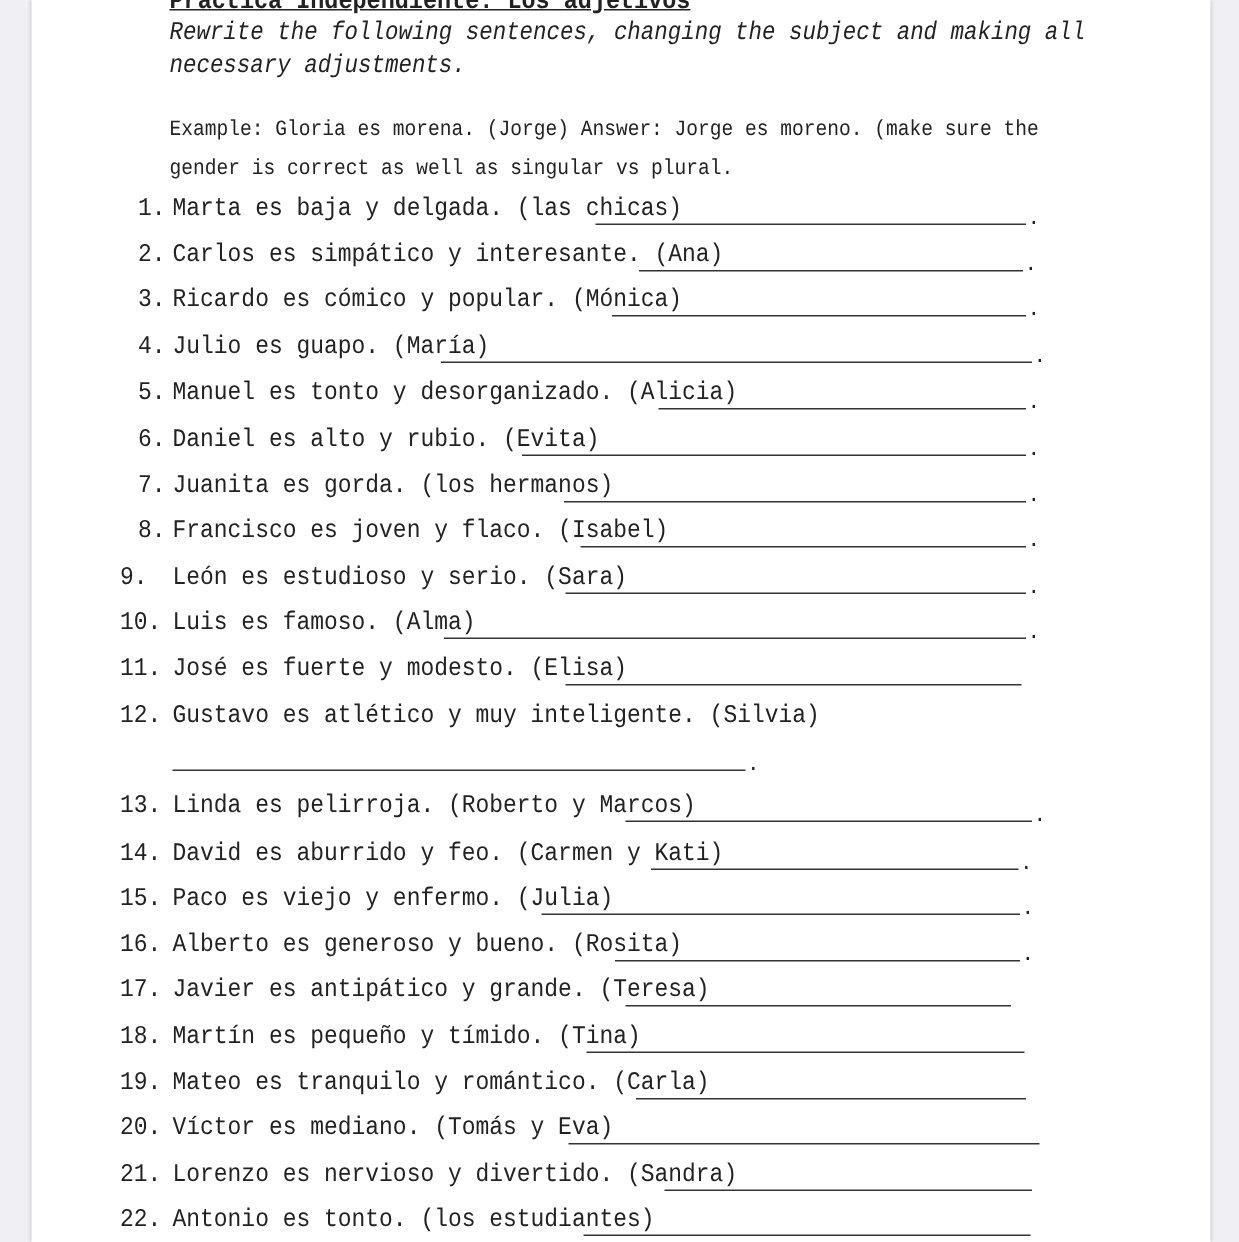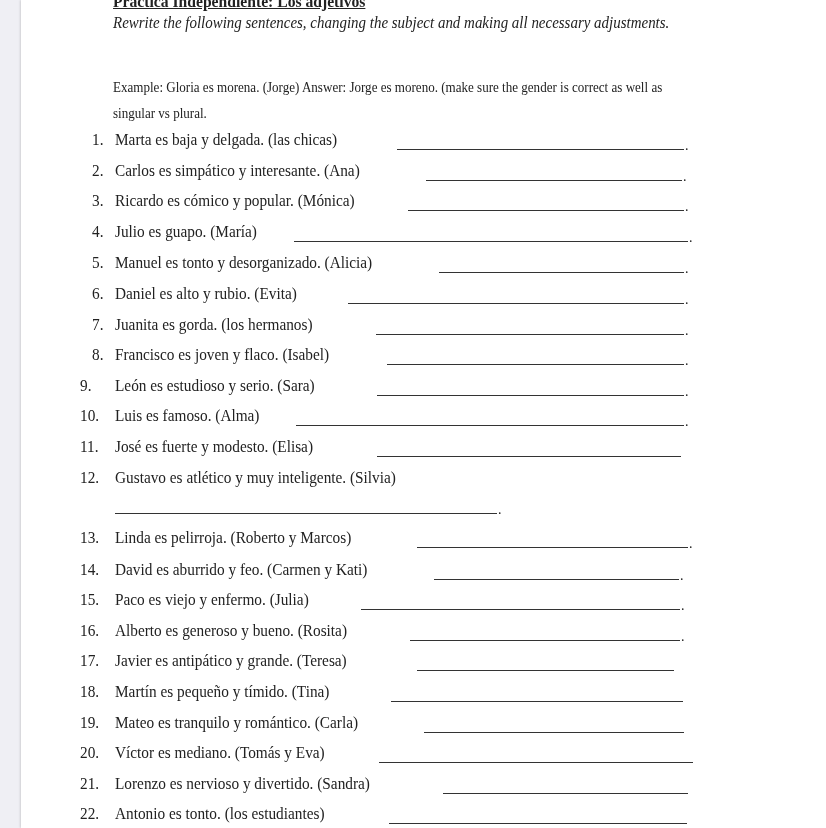--- a/index.html
+++ b/index.html
@@ -11,23 +11,22 @@
     background: #efeff4;
   }
   .page {
     position: absolute;
     left: 21px;
     top: 0;
     width: 786px;
     height: 828px;
     background: #ffffff;
     box-shadow: 1px 0 2px rgba(0,0,0,0.12), -1px 0 2px rgba(0,0,0,0.12);
-    font-family: Liberation Serif, serif;
+    font-family: Liberation Mono, monospace;
     color: #222222;
-    padding-left: 20px;
   }
   .title {
     position: absolute;
     left: 92px;
     top: -8px;
     font-size: 17px;
     font-weight: bold;
     text-decoration: underline;
     white-space: nowrap;
     transform: scaleX(0.92);

